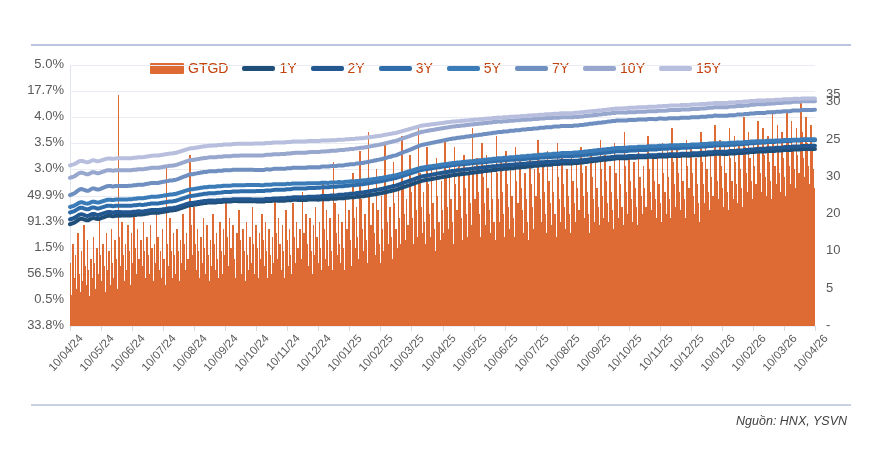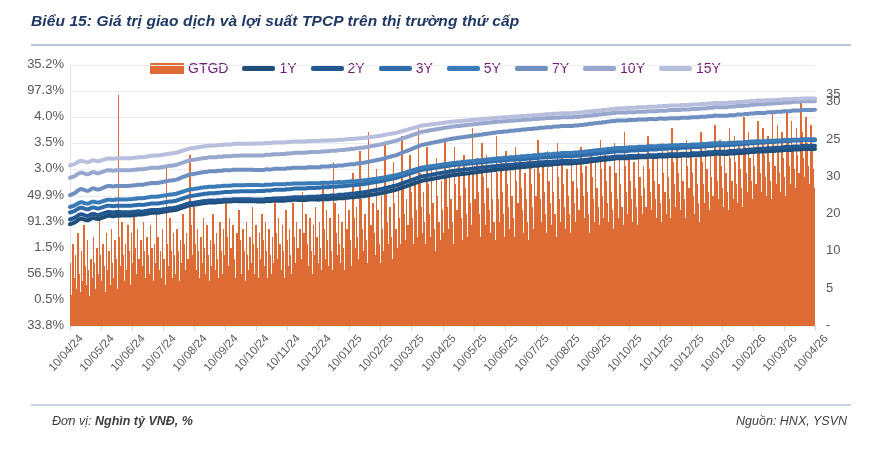--- a/index.html
+++ b/index.html
@@ -35,21 +35,21 @@
   .foot b{font-weight:bold;font-style:italic;}
 
   
   .legend{
     position:absolute;left:150px;top:58px;
     display:flex;align-items:center;gap:0px;height:20px;
   }
   .lg-item{display:flex;align-items:center;margin-right:14px;}
   .lg-swatch-bar{width:34px;height:11px;border-radius:1px;}
   .lg-swatch-line{width:33px;height:5px;border-radius:2px;}
-  .lg-label{font-size:14px;color:#701a75;margin-left:4px;white-space:nowrap;}
+  .lg-label{font-size:14px;color:#c2410c;margin-left:4px;white-space:nowrap;}
 
   
   .plot{position:absolute;left:70px;top:65px;width:745px;height:261px;}
   .grid-line{position:absolute;left:0;width:100%;height:1px;background:#e9edf3;}
   .axis-left-line{position:absolute;left:70px;top:65px;width:1px;height:261px;background:#dfe4ec;}
   .axis-bottom-line{position:absolute;left:70px;top:326px;width:745px;height:1px;background:#d5dbe4;}
   .ytick-left{position:absolute;width:56px;text-align:right;left:8px;font-size:13px;color:#595959;}
   .ytick-right{position:absolute;width:40px;text-align:left;left:826px;font-size:13px;color:#595959;}
 
   .xtick{
@@ -62,21 +62,20 @@
 
   svg.series{position:absolute;left:0;top:0;width:745px;height:261px;overflow:visible;}
   .bars-layer{position:absolute;left:0;top:0;width:745px;height:261px;}
   .bar{position:absolute;bottom:0;background:#dd6b33;}
 </style>
 </head>
 <body>
 
 <div id="root">
 
-  <div class="title">Biểu 15: Giá trị giao dịch và lợi suất TPCP trên thị trường thứ cấp</div>
   <div class="title-rule"></div>
 
   <div class="legend" id="legend">
       <div class="lg-item">
         <div class="lg-swatch-bar" style="background: rgb(221, 107, 51);"></div>
         <span class="lg-label">GTGD</span>
       </div>
       <div class="lg-item">
         <div class="lg-swatch-line" style="background: rgb(31, 78, 121);"></div>
         <span class="lg-label">1Y</span>
@@ -101,22 +100,22 @@
         <div class="lg-swatch-line" style="background: rgb(151, 167, 205);"></div>
         <span class="lg-label">10Y</span>
       </div>
       <div class="lg-item">
         <div class="lg-swatch-line" style="background: rgb(184, 190, 221);"></div>
         <span class="lg-label">15Y</span>
       </div>
     </div>
 
   <div id="ylabels-left">
-      <div class="ytick-left" style="top: 56px;">35.2%</div>
-      <div class="ytick-left" style="top: 82.1px;">97.3%</div>
+      <div class="ytick-left" style="top: 56px;">5.0%</div>
+      <div class="ytick-left" style="top: 82.1px;">17.7%</div>
       <div class="ytick-left" style="top: 108.2px;">4.0%</div>
       <div class="ytick-left" style="top: 134.3px;">3.5%</div>
       <div class="ytick-left" style="top: 160.4px;">3.0%</div>
       <div class="ytick-left" style="top: 186.5px;">49.9%</div>
       <div class="ytick-left" style="top: 212.6px;">91.3%</div>
       <div class="ytick-left" style="top: 238.7px;">1.5%</div>
       <div class="ytick-left" style="top: 264.8px;">56.5%</div>
       <div class="ytick-left" style="top: 290.9px;">0.5%</div>
       <div class="ytick-left" style="top: 317px;">33.8%</div>
     </div>
@@ -831,16 +830,15 @@
       <div class="xtick" style="left: 727.875px;">10/01/26</div>
       <div class="xtick-mark" style="left: 752.917px;"></div>
       <div class="xtick" style="left: 758.917px;">10/02/26</div>
       <div class="xtick-mark" style="left: 783.958px;"></div>
       <div class="xtick" style="left: 789.958px;">10/03/26</div>
       <div class="xtick-mark" style="left: 815px;"></div>
       <div class="xtick" style="left: 821px;">10/04/26</div>
     </div>
 
   <div class="footer-rule"></div>
-  <div class="foot foot-left"><span>Đơn vị: </span><b>Nghìn tỷ VNĐ, %</b></div>
   <div class="foot foot-right">Nguồn: HNX, YSVN</div>
 
 </div>
 
 </body></html>

